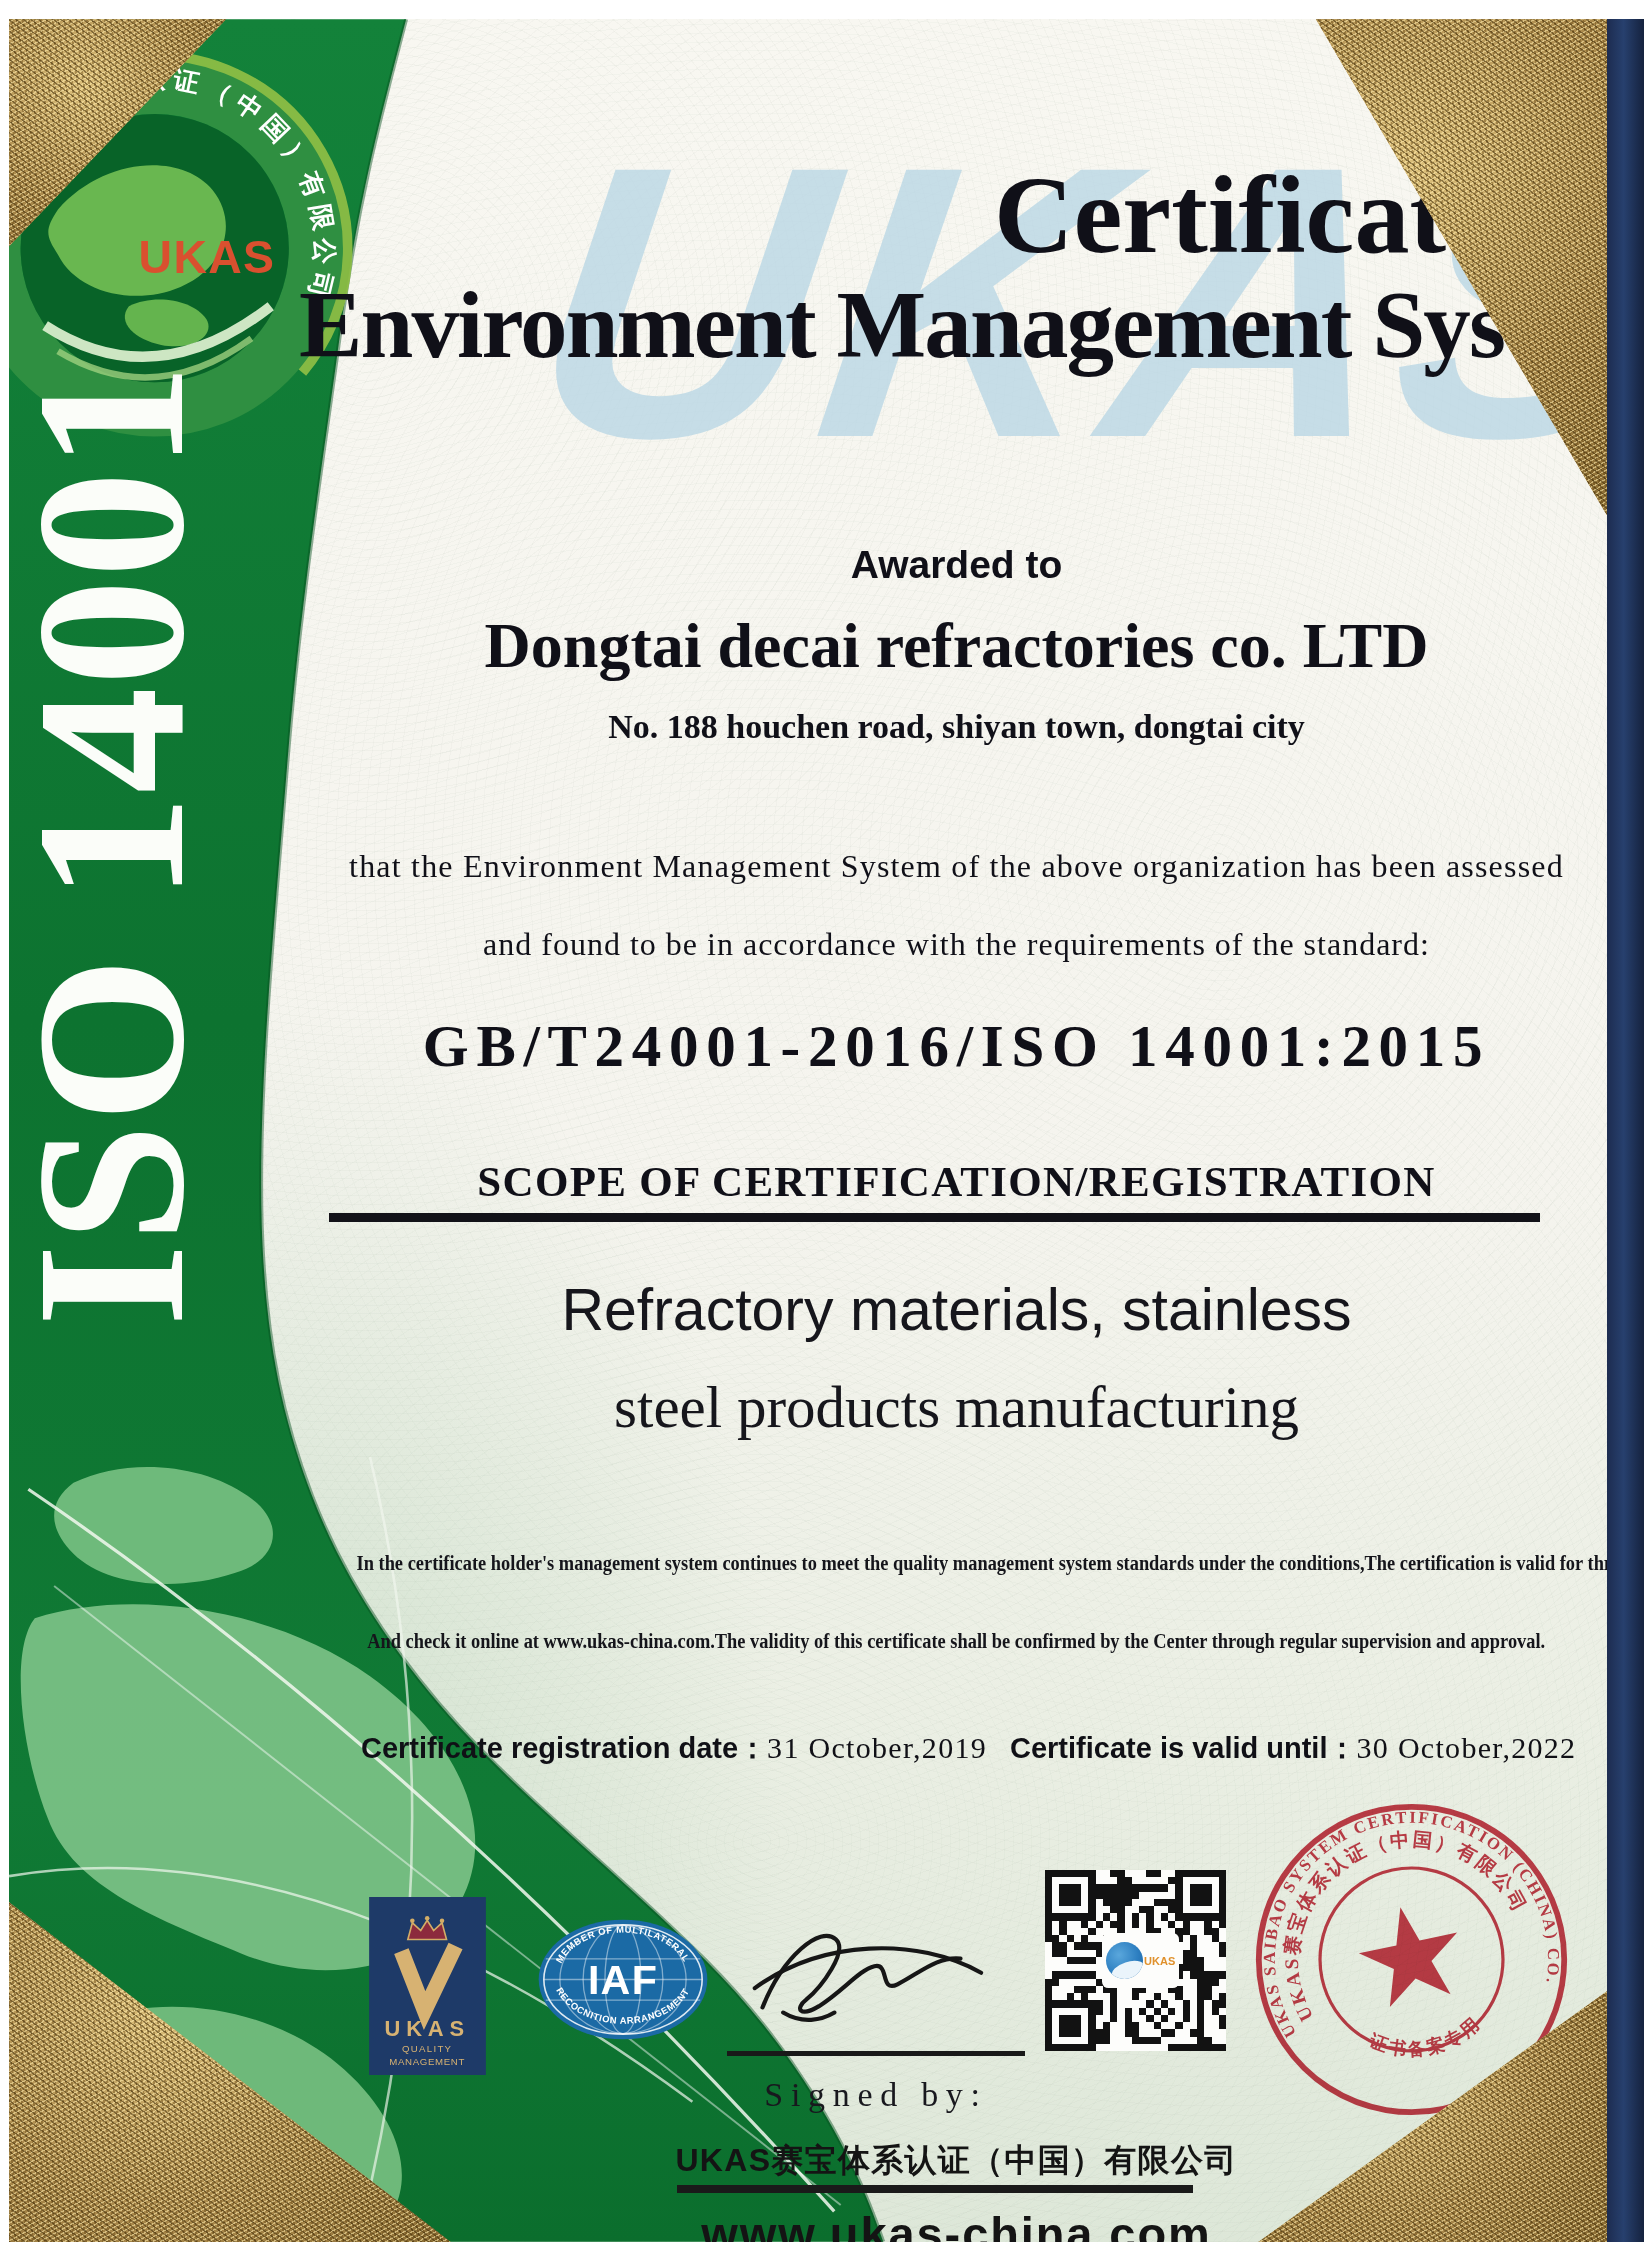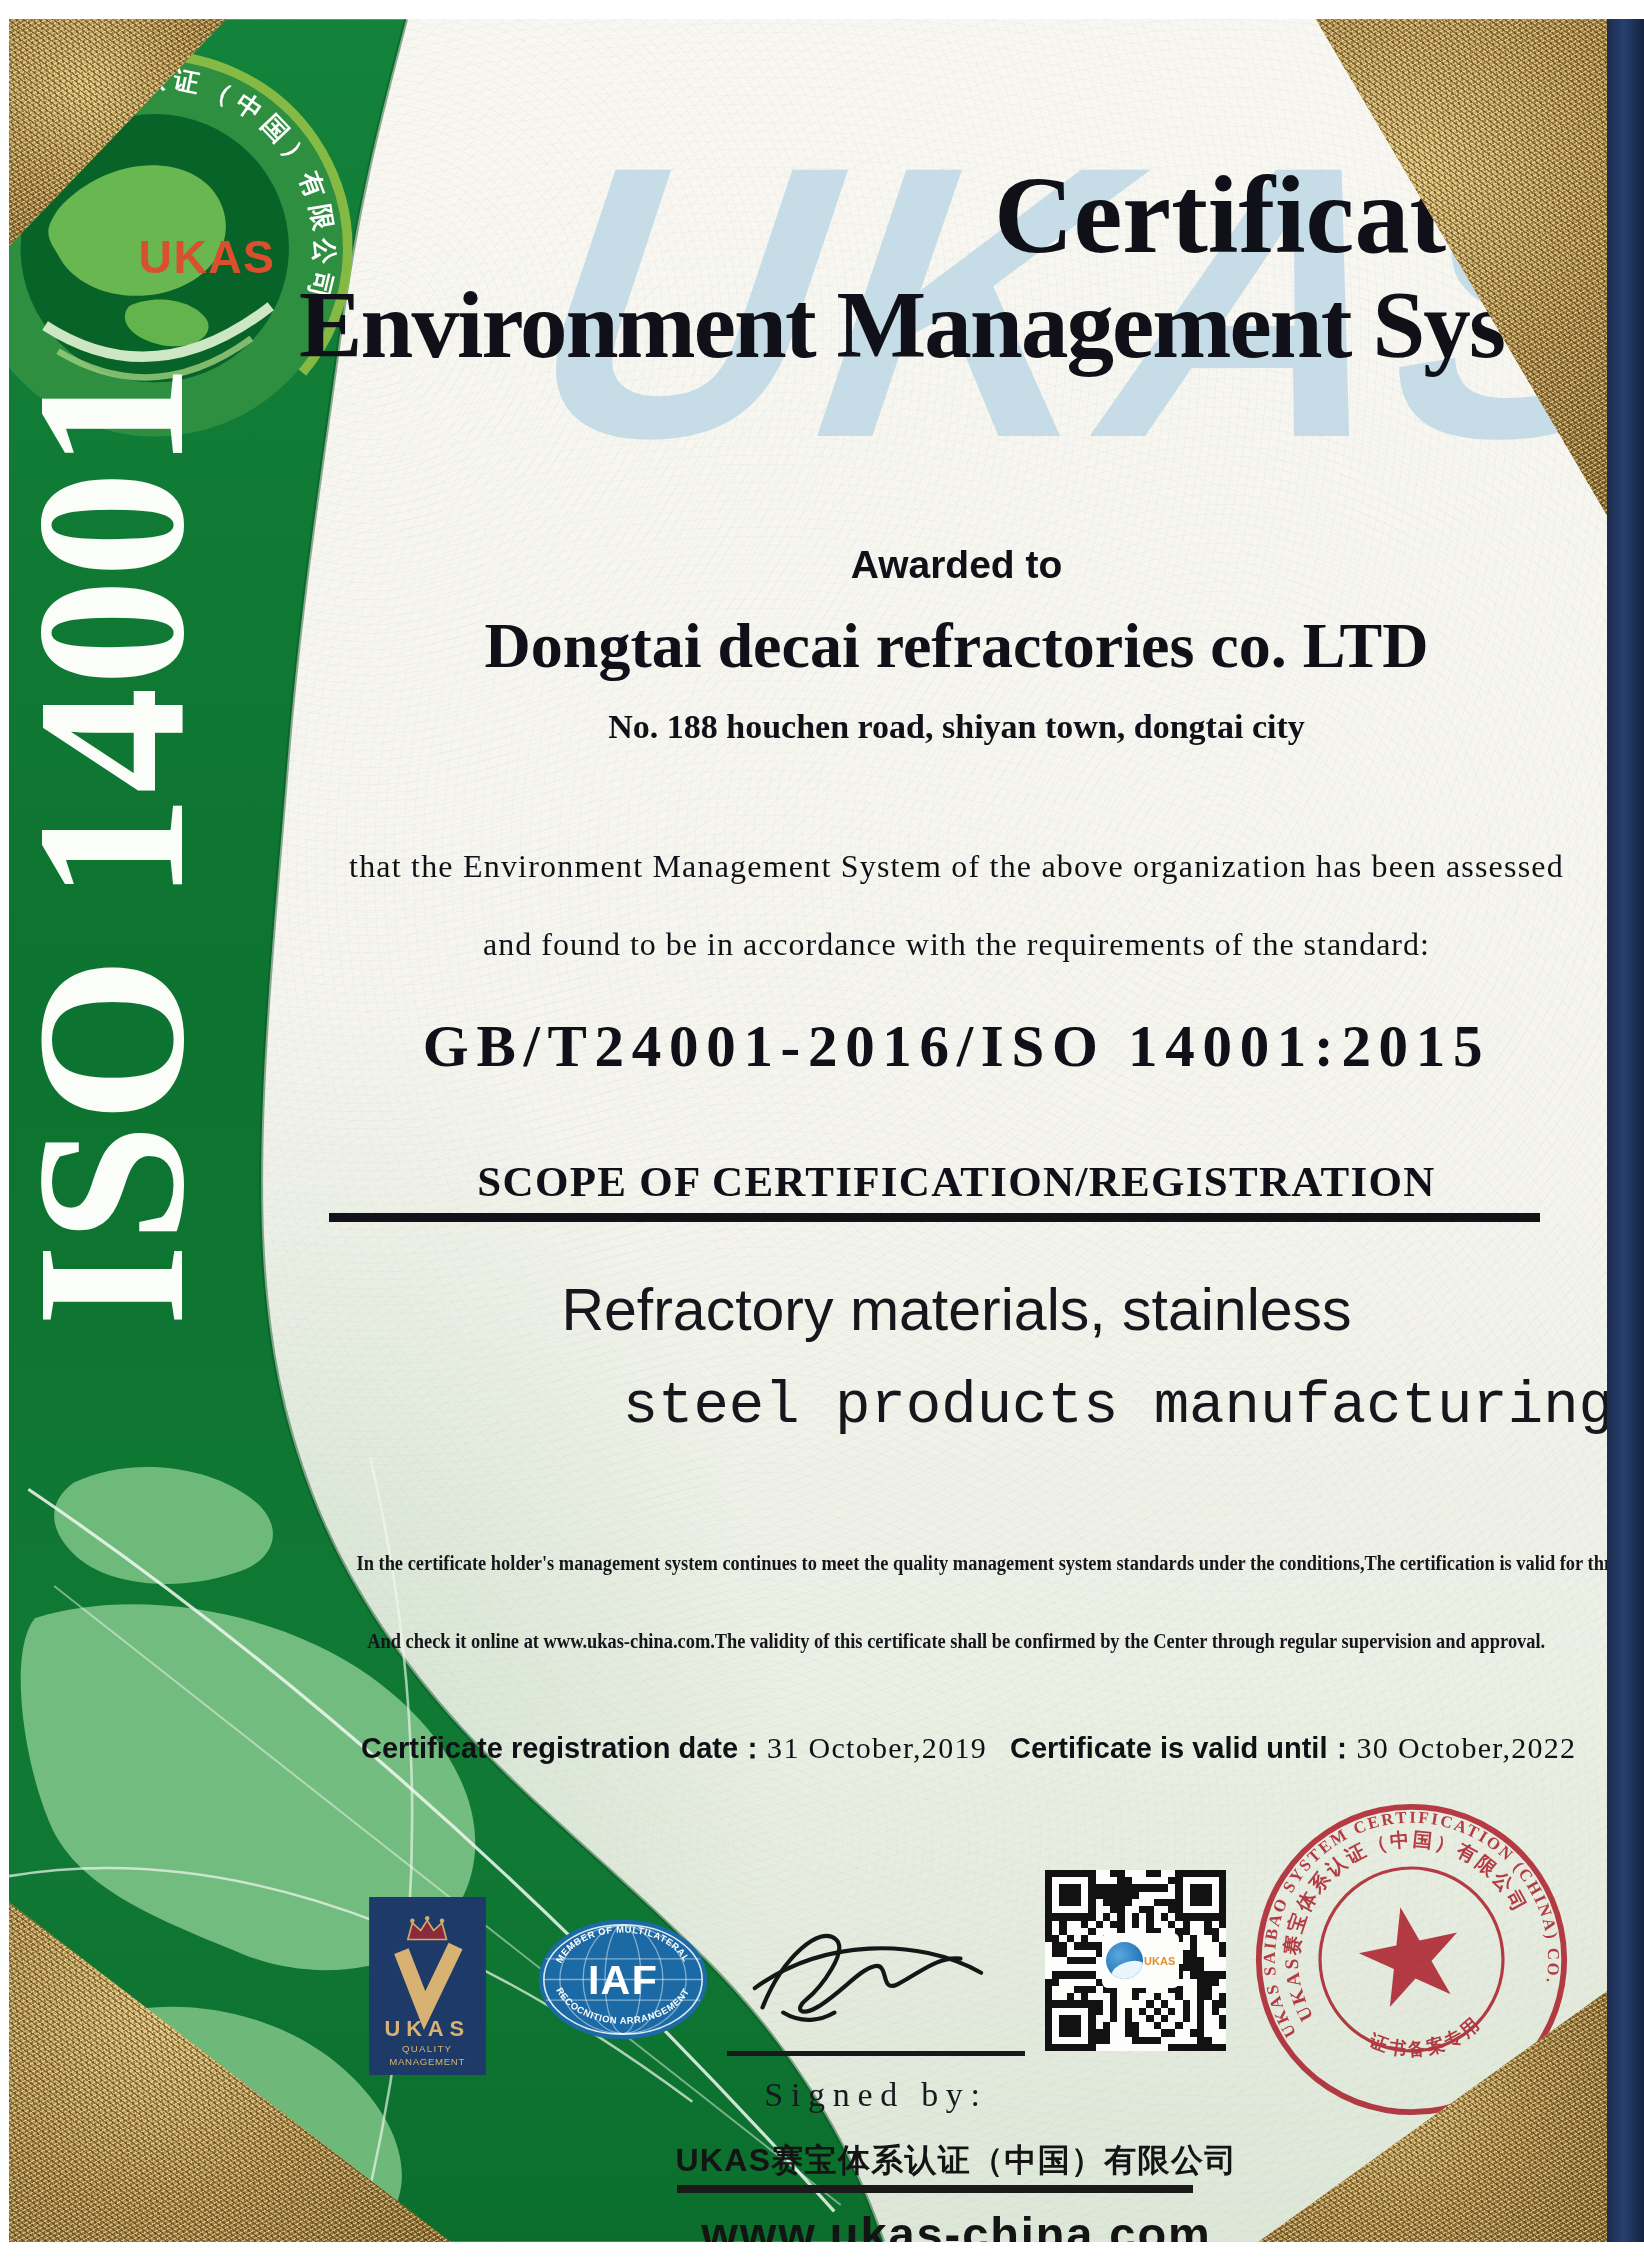--- a/index.html
+++ b/index.html
@@ -30,21 +30,21 @@
   #cert-no{top:398px;right:81px;z-index:4;font-size:40px;font-weight:700;color:#101018;white-space:nowrap;}
   #awarded{top:524px;font-family:"Liberation Sans",sans-serif;font-size:39px;font-weight:700;}
   #company{top:590px;font-size:64px;font-weight:700;}
   #address{top:689px;font-size:34px;font-weight:700;}
   #body1{top:829px;font-size:32px;letter-spacing:1.2px;}
   #body2{top:907px;font-size:32px;letter-spacing:1px;}
   #standard{top:993px;font-size:59px;font-weight:700;letter-spacing:7.7px;}
   #scope-h{top:1138px;font-size:43px;font-weight:700;letter-spacing:1.3px;}
   #scope-rule{left:320px;top:1194px;width:1211px;height:9px;background:#121218;z-index:4;}
   #scope1{top:1257px;font-family:"Liberation Sans",sans-serif;font-size:59px;color:#16161c;}
-  #scope2{top:1354px;font-family:Liberation Mono, monospace;font-size:59px;color:#16161c;text-align:right;}
+  #scope2{top:1354px;font-family:Liberation Serif, serif;font-size:59px;color:#16161c;}
   .fine{font-size:20px;font-weight:700;color:#15151b;}
   .fine span{display:inline-block;transform:scaleX(.92);transform-origin:center;}
   #fine1{top:1533px;} #fine2{top:1611px;}
   .daterow{top:1710px;z-index:4;white-space:nowrap;color:#101016;}
   .dlabel{font-family:"Liberation Sans",sans-serif;font-weight:700;font-size:29px;text-align:right;}
   .dvalue{font-family:"Liberation Serif",serif;font-size:30px;letter-spacing:1.3px;}
   #date-left{left:352px;} #date-right{left:1001px;}
   #ukas-box{left:360px;top:1878px;z-index:4;}
   #iaf{left:529px;top:1900px;z-index:4;}
   #sig-svg{left:735px;top:1892px;z-index:4;}

